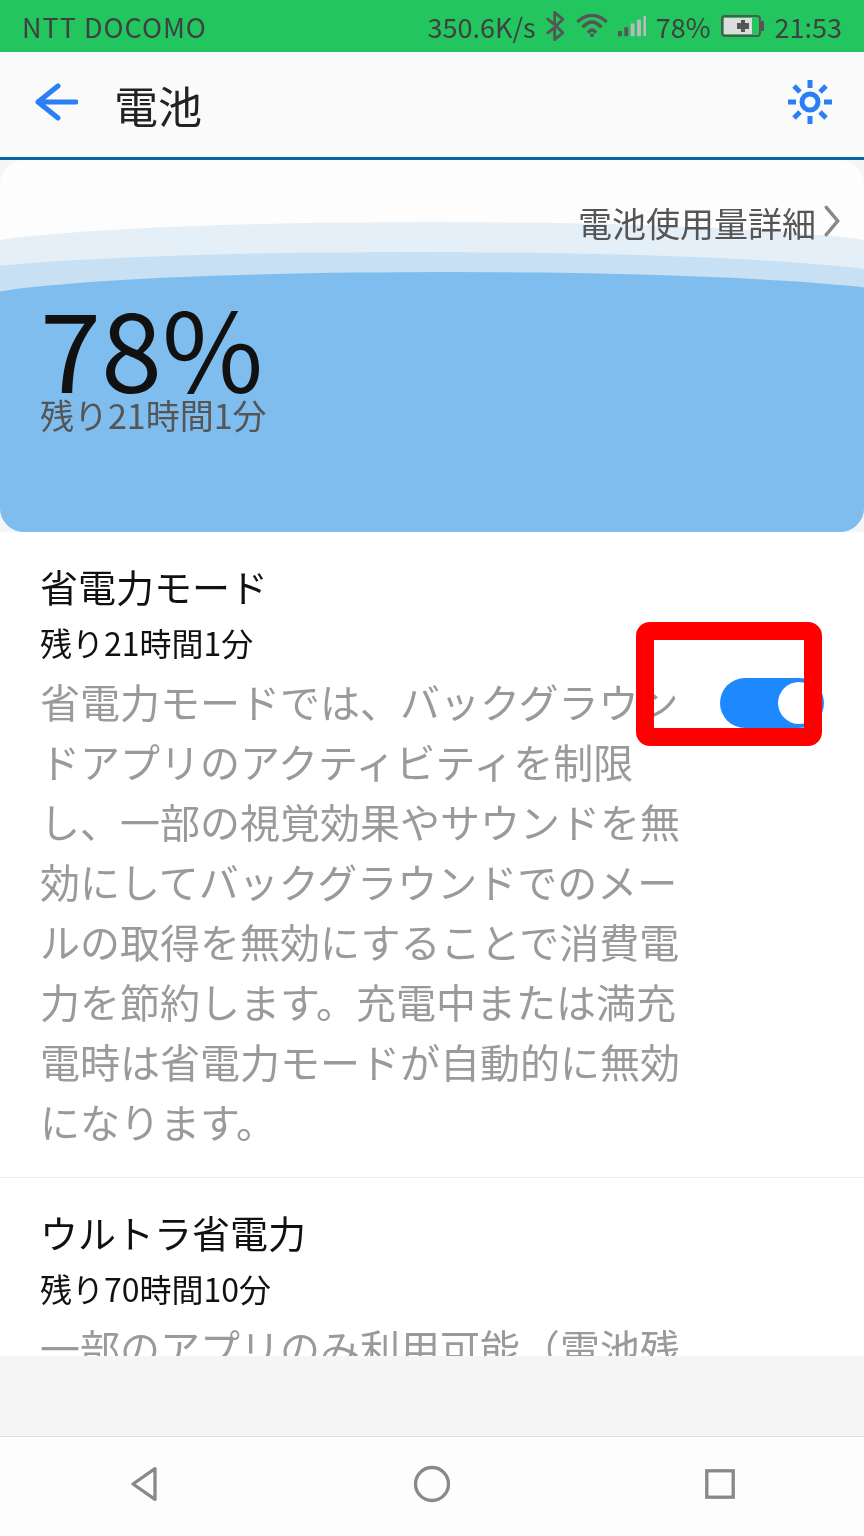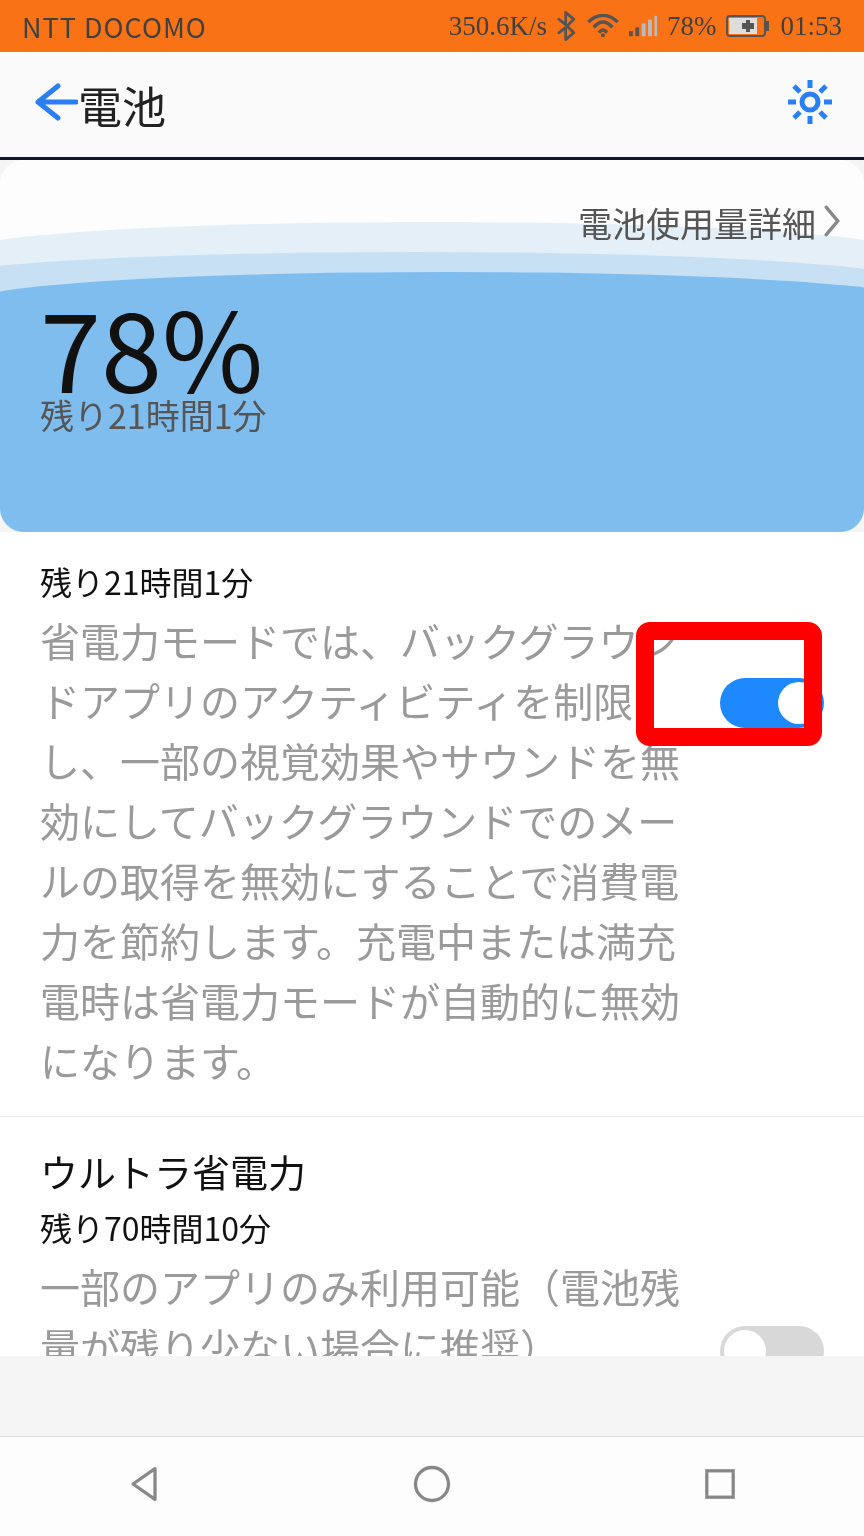--- a/index.html
+++ b/index.html
@@ -11,33 +11,34 @@
     overflow: hidden;
     position: relative;
   }
   .status-bar {
     height: 52px;
     display: flex;
     align-items: center;
     justify-content: space-between;
     padding: 0 22px 0 22px;
     font-size: 27px;
-    background: #f97316;
+    background: #22c55e;
     color: #404040;
   }
   .status-left { font-weight: 400; letter-spacing: 1px; }
   .status-right { display: flex; align-items: center; gap: 10px; }
-  .status-right span { display: inline-flex; align-items: center; font-family: Liberation Serif, serif; }
+  .status-right span { display: inline-flex; align-items: center; }
   .header-bar {
     height: 108px;
     display: flex;
     align-items: center;
     padding: 0 30px;
     background: #fafafa;
-    border-bottom: 3px solid #0f172a;
+    gap: 36px;
+    border-bottom: 3px solid #0369a1;
   }
   .header-title { font-size: 44px; font-weight: 400; color: #222;}
   .header-spacer { flex: 1; }
   .battery-graph {
     height: 372px;
     position: relative;
     overflow: hidden;
     background: #fdfdfd;
     border-radius: 24px;
   }
@@ -170,21 +171,21 @@
     </span>
     <span>78%</span>
     <span>
       <svg width="44" height="22" viewBox="0 0 44 22">
           <rect x="1" y="1" width="38" height="20" rx="3" stroke="#555" stroke-width="2" fill="none"></rect>
           <rect x="40" y="6" width="3" height="10" fill="#555"></rect>
           <rect x="3" y="3" width="28" height="16" fill="#ddd"></rect>
           <path d="M16 8 h4 v-3 h4 v3 h4 v6 h-4 v3 h-4 v-3 h-4 z" fill="#555"></path>
         </svg>
     </span>
-    <span>01:53</span>
+    <span>21:53</span>
   </div>
 </div>
 
 <div class="header-bar">
   <span>
     <svg width="48" height="40" viewBox="0 0 48 40">
         <path d="M28 4 L8 20 L28 36 M8 20 H46" stroke="#2a7ef6" stroke-width="5" fill="none" stroke-linecap="round" stroke-linejoin="round"></path>
       </svg>
   </span>
   <span class="header-title">電池</span>
@@ -219,20 +220,21 @@
     </span>
   </div>
   <div class="battery-pct">78%</div>
   <div class="battery-remain">残り21時間1分</div>
 </div>
 
 <div class="list">
 
   <div class="item" style="align-items:flex-start;">
     <div class="item-text">
+      <div class="item-title">省電力モード</div>
       <div class="item-sub">残り21時間1分</div>
       <div class="item-desc">省電力モードでは、バックグラウンドアプリのアクティビティを制限し、一部の視覚効果やサウンドを無効にしてバックグラウンドでのメールの取得を無効にすることで消費電力を節約します。充電中または満充電時は省電力モードが自動的に無効になります。</div>
     </div>
     <div class="toggle on" style="margin-top:120px; margin-left:12px;">
       <div class="toggle-knob"></div>
     </div>
   </div>
 
   <div class="item">
     <div class="item-text">

